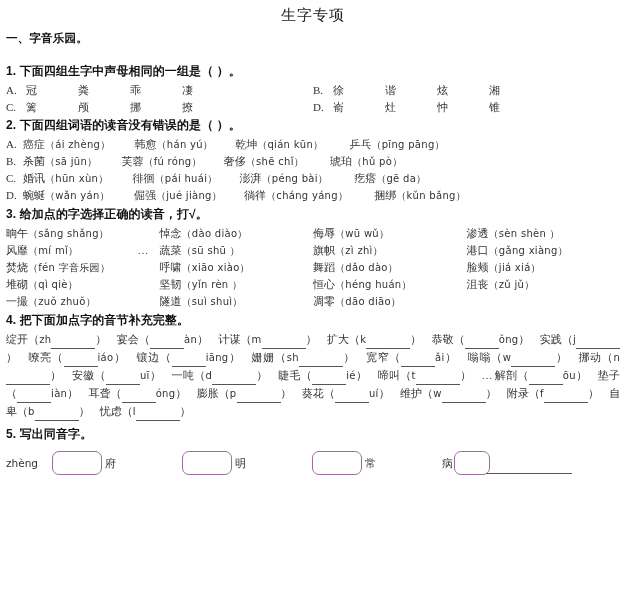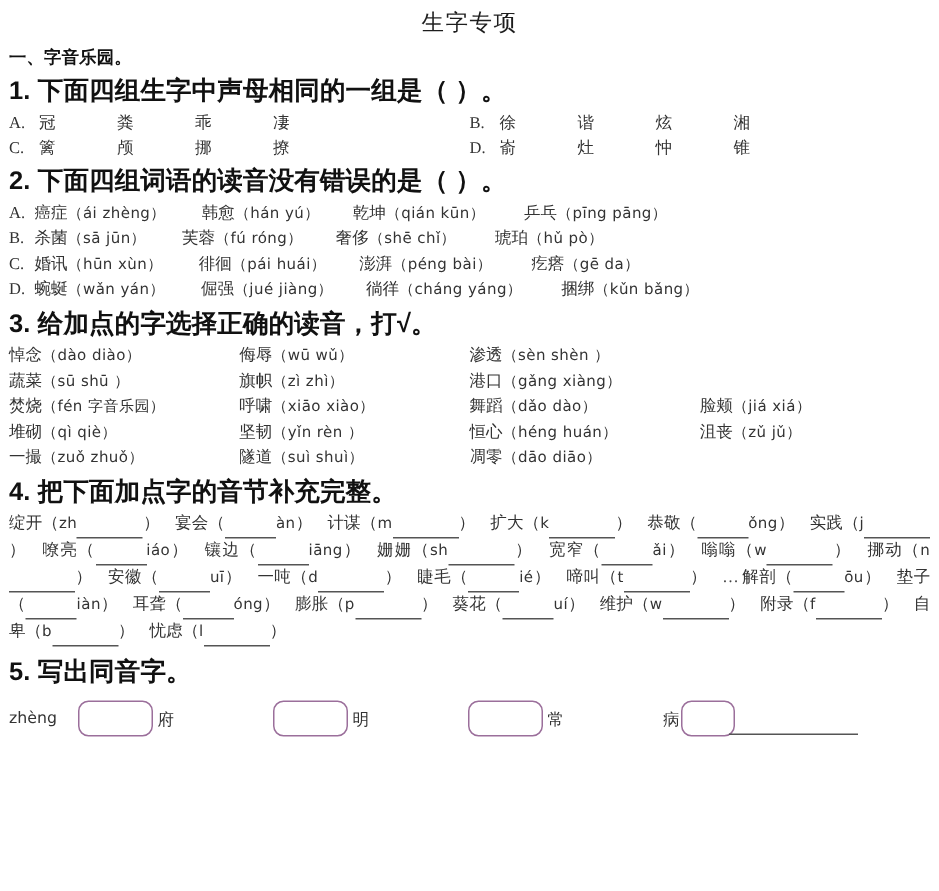--- a/index.html
+++ b/index.html
@@ -31,26 +31,26 @@
     letter-spacing: 1px;
     font-family: "Liberation Sans", "DejaVu Sans", sans-serif;
   }
   .body-wrap {
     padding: 0 6px 0 6px;
   }
   .sec-head {
     font-size: 11.5px;
     font-weight: bold;
     color: #111;
-    margin: 2px 0 3px 0;
+    margin: 2px 0 17px 0;
     font-family: "Liberation Sans", "DejaVu Sans", sans-serif;
     letter-spacing: 0.2px;
   }
   .q-head {
-    font-size: 17px;
+    font-size: 12px;
     font-weight: bold;
     color: #111;
     margin: 2px 0 2px 0;
     font-family: "Liberation Sans", "DejaVu Sans", sans-serif;
     letter-spacing: 0.1px;
   }
   .opt-row {
     display: flex;
     font-size: 11px;
     margin: 1px 0;
@@ -220,25 +220,27 @@
         <div class="flowline"><span class="tag">A.</span><span><span>癌症</span><span class="py">（ái  zhèng）</span></span><span class="sp" style="width: 24px;">&nbsp;</span><span><span>韩愈</span><span class="py">（hán  yú）</span></span><span class="sp" style="width: 22px;">&nbsp;</span><span><span>乾坤</span><span class="py">（qián  kūn）</span></span><span class="sp" style="width: 26px;">&nbsp;</span><span><span>乒乓</span><span class="py">（pīng pāng）</span></span></div>
         <div class="flowline"><span class="tag">B.</span><span><span>杀菌</span><span class="py">（sā jūn）</span></span><span class="sp" style="width: 24px;">&nbsp;</span><span><span>芙蓉</span><span class="py">（fú róng）</span></span><span class="sp" style="width: 22px;">&nbsp;</span><span><span>奢侈</span><span class="py">（shē  chǐ）</span></span><span class="sp" style="width: 26px;">&nbsp;</span><span><span>琥珀</span><span class="py">（hǔ  pò）</span></span></div>
         <div class="flowline"><span class="tag">C.</span><span><span>婚讯</span><span class="py">（hūn  xùn）</span></span><span class="sp" style="width: 24px;">&nbsp;</span><span><span>徘徊</span><span class="py">（pái  huái）</span></span><span class="sp" style="width: 22px;">&nbsp;</span><span><span>澎湃</span><span class="py">（péng  bài）</span></span><span class="sp" style="width: 26px;">&nbsp;</span><span><span>疙瘩</span><span class="py">（gē   da）</span></span></div>
         <div class="flowline"><span class="tag">D.</span><span><span>蜿蜒</span><span class="py">（wǎn  yán）</span></span><span class="sp" style="width: 24px;">&nbsp;</span><span><span>倔强</span><span class="py">（jué  jiàng）</span></span><span class="sp" style="width: 22px;">&nbsp;</span><span><span>徜徉</span><span class="py">（cháng  yáng）</span></span><span class="sp" style="width: 26px;">&nbsp;</span><span><span>捆绑</span><span class="py">（kǔn bǎng）</span></span></div>
       </div>
 
     <div class="q-head">3. 给加点的字选择正确的读音，打√。</div>
 
     <div id="q3-rows" class="itemgrid">
         <div class="grid4">
+          <div><span>晌午</span><span class="py">（sǎng  shǎng）</span></div>
           <div><span>悼念</span><span class="py">（dào   diào）</span></div>
           <div><span>侮辱</span><span class="py">（wū   wǔ）</span></div>
           <div><span>渗透</span><span class="py">（sèn  shèn ）</span></div>
         </div>
         <div class="grid4">
+          <div><span>风靡</span><span class="py">（mí  mǐ）</span></div>
           <div style="position: relative;"><span class="ell" style="position: absolute; margin-left: -22px;">…</span><span>蔬菜</span><span class="py">（sū  shū ）</span></div>
           <div><span>旗帜</span><span class="py">（zì  zhì）</span></div>
           <div><span>港口</span><span class="py">（gǎng   xiàng）</span></div>
         </div>
         <div class="grid4">
           <div><span>焚烧</span><span class="py">（fén   字音乐园）</span></div>
           <div><span>呼啸</span><span class="py">（xiāo  xiào）</span></div>
           <div><span>舞蹈</span><span class="py">（dǎo   dào）</span></div>
           <div><span>脸颊</span><span class="py">（jiá  xiá）</span></div>
         </div>

